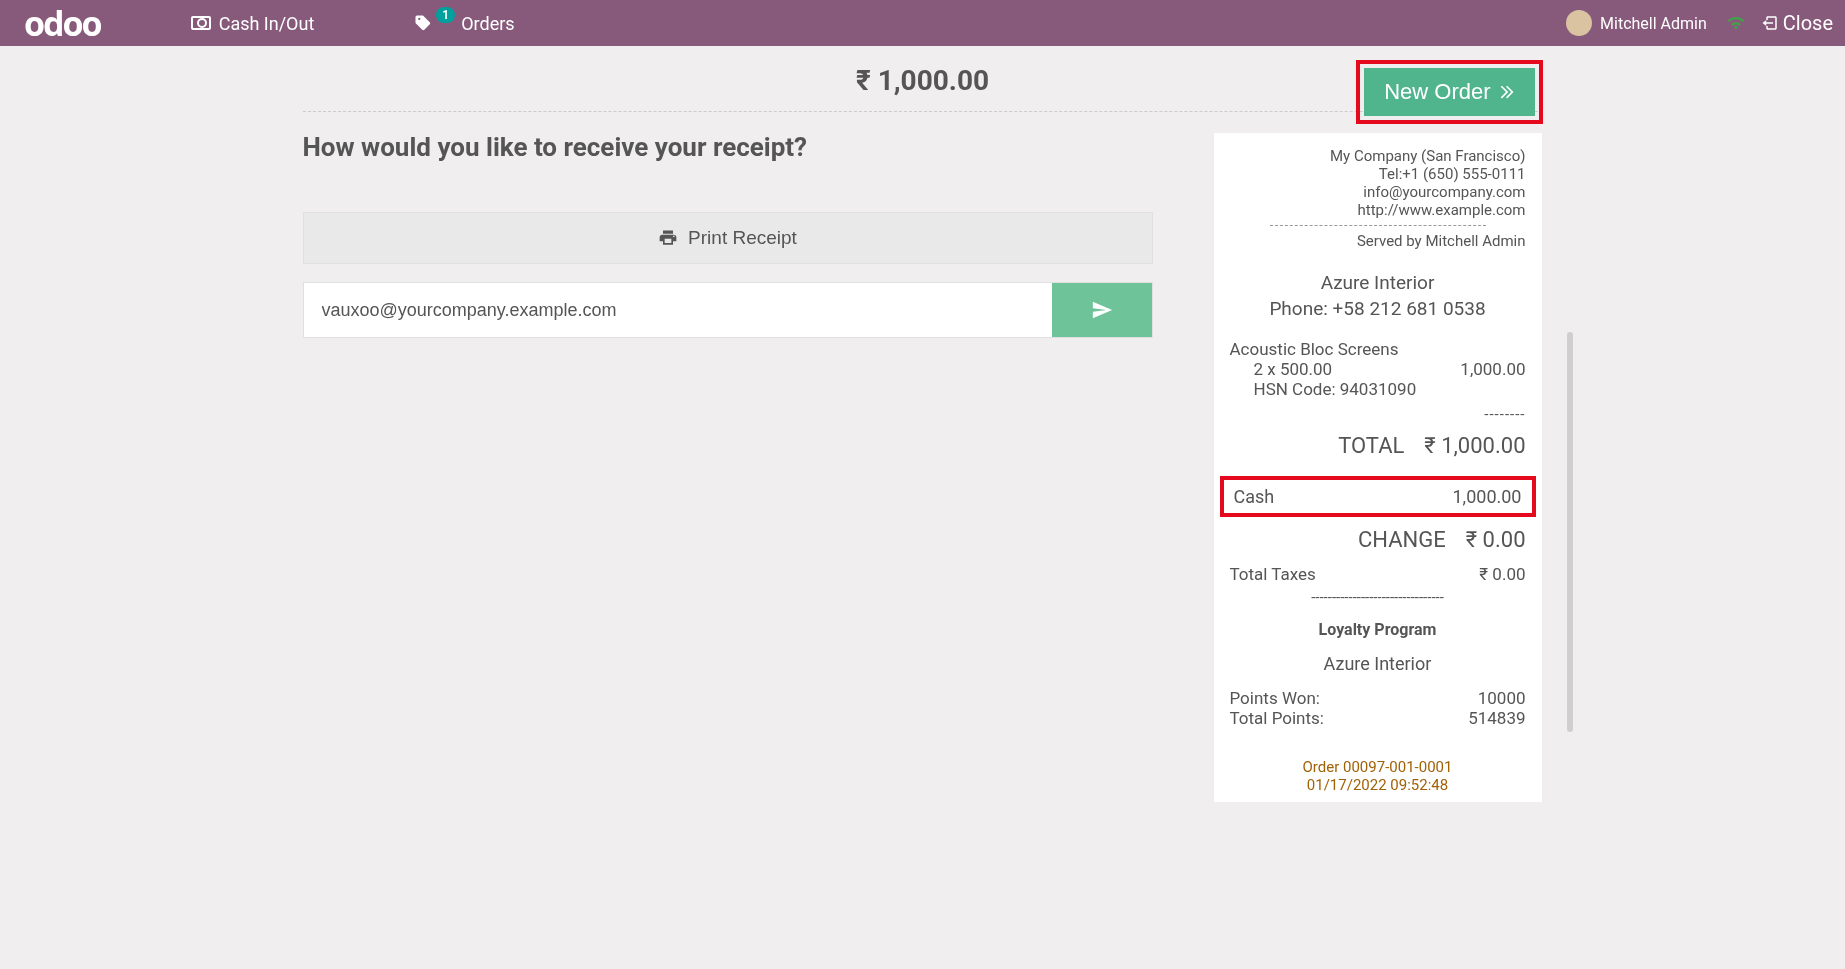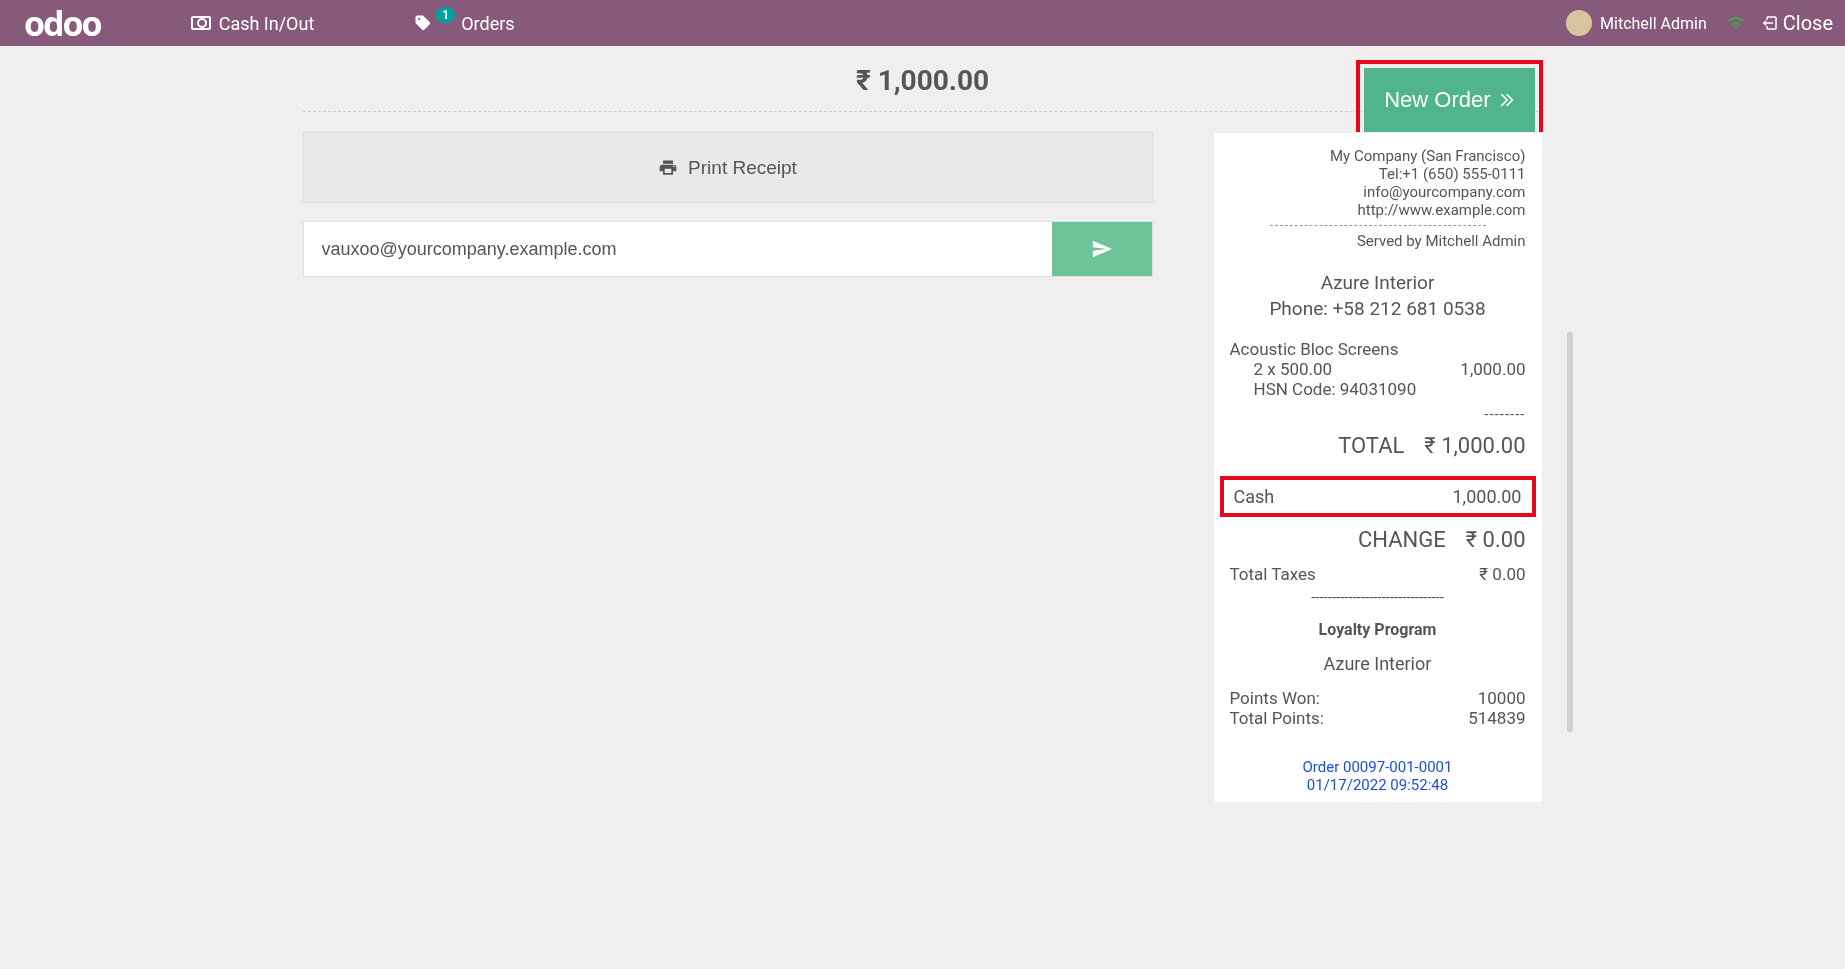--- a/index.html
+++ b/index.html
@@ -32,28 +32,28 @@
 .avatar{width:26px;height:26px;border-radius:50%;background:#d9c3a1;display:inline-block;}
 .wifi-icon svg{display:block}
 .close-btn{display:flex;align-items:center;gap:4px;font-size:20px;color:#fff;cursor:pointer;margin-left:14px}
 .main{
   width:1240px; margin:0 auto;
 }
 .top-row{display:flex;align-items:center;padding:18px 0 14px 0; position:relative;}
 .total-amt{flex:1;text-align:center;font-size:28px;font-weight:700;color:#555}
 .new-order-wrap{position:absolute;right:0;top:14px;border:4px solid #e4091c;padding:4px}
 .new-order-btn{
-  background:#50b58d;color:#fff;border:none;height:64px;padding:16px 20px;font-size:22px;
+  background:#50b58d;color:#fff;border:none;height:48px;padding:16px 20px;font-size:22px;
   font-weight:500;display:flex;align-items:center;gap:6px;cursor:pointer;
 }
 .content{display:flex;gap:60px;border-top:1px dashed #ccc;padding-top:20px}
 .left{flex:1;min-width:0}
 .q{font-size:26px;font-weight:700;color:#555;margin-bottom:50px}
 .print-btn{
-  width:100%;background:#e9e9e9;border:1px solid #e0e0e0;height:71px;font-size:19px;color:#555;
+  width:100%;background:#e9e9e9;border:1px solid #e0e0e0;height:52px;font-size:19px;color:#555;
   display:flex;align-items:center;justify-content:center;gap:10px;cursor:pointer;margin-bottom:18px;
 }
 .email-row{display:flex;height:56px;border:1px solid #e0e0e0;background:#fff}
 .email-input{flex:1;border:none;outline:none;padding:0 18px;font-size:18px;color:#555}
 .send-btn{width:100px;background:#6ec399;border:none;color:#fff;font-size:20px;display:flex;align-items:center;justify-content:center;cursor:pointer}
 .right{width:330px;position:relative}
 .receipt-scroll-wrapper{height:670px;overflow:hidden;position:relative}
 .receipt{
   background:#fff;border:1px solid #eee;padding:14px 16px 22px 16px;font-size:16px;color:#555;
   position:relative;
@@ -69,21 +69,21 @@
 .rc-dashes{text-align:right;letter-spacing:1px;font-size:15px;margin-top:6px}
 .rc-total{display:flex;justify-content:flex-end;gap:20px;font-size:22px;font-weight:400;margin-top:10px}
 .rc-total .lbl{font-weight:400}
 .cash-box{border:4px solid #e4091c;padding:6px 10px;margin:18px -10px 0 -10px}
 .rc-change{display:flex;justify-content:flex-end;gap:20px;font-size:22px;margin-top:10px}
 .rc-taxes{display:flex;justify-content:space-between;font-size:17px;margin-top:12px}
 .rc-hr2{text-align:center;letter-spacing:0;margin-top:4px;font-size:15px}
 .rc-loyalty-h{text-align:center;font-size:16px;font-weight:700;margin-top:14px}
 .rc-loyalty-sub{text-align:center;font-size:18px;margin-top:14px}
 .rc-points{margin-top:14px;font-size:17px}
-.rc-order-meta{text-align:center;font-size:15px;margin-top:30px;color:#1d4ed8}
+.rc-order-meta{text-align:center;font-size:15px;margin-top:30px;color:#a16207}
 .cash-icon{width:20px;height:14px;border:2px solid #fff;border-radius:2px;position:relative;display:inline-block}
 .cash-icon::after{content:"";position:absolute;width:6px;height:6px;border:2px solid #fff;border-radius:50%;top:0;left:4px}
 .tag-icon{width:18px;height:18px;display:inline-block;position:relative}
 .tag-icon svg{display:block}
 </style>
 </head>
 <body>
 
 <div class="topbar">
   <span class="logo">odoo</span>
@@ -126,20 +126,21 @@
         <span>New Order</span>
         <svg width="18" height="18" viewBox="0 0 24 24" fill="#fff">
             <path d="M5 5l7 7-7 7 1.5 1.5L15 12 6.5 3.5 5 5zm7 0l7 7-7 7 1.5 1.5L22 12l-8.5-8.5L12 5z"></path>
           </svg>
       </button>
     </div>
   </div>
 
   <div class="content">
     <div class="left">
+      <div class="q">How would you like to receive your receipt?</div>
 
       <button class="print-btn">
         <svg width="20" height="20" viewBox="0 0 24 24" fill="#555">
             <path d="M19 8H5c-1.7 0-3 1.3-3 3v5h4v4h12v-4h4v-5c0-1.7-1.3-3-3-3zm-3 10H8v-5h8v5zm3-7c-.6 0-1-.4-1-1s.4-1 1-1 1 .4 1 1-.4 1-1 1zm-1-8H6v4h12V3z"></path>
           </svg>
         <span>Print Receipt</span>
       </button>
 
       <div class="email-row">
         <input class="email-input" value="vauxoo@yourcompany.example.com" style="">

